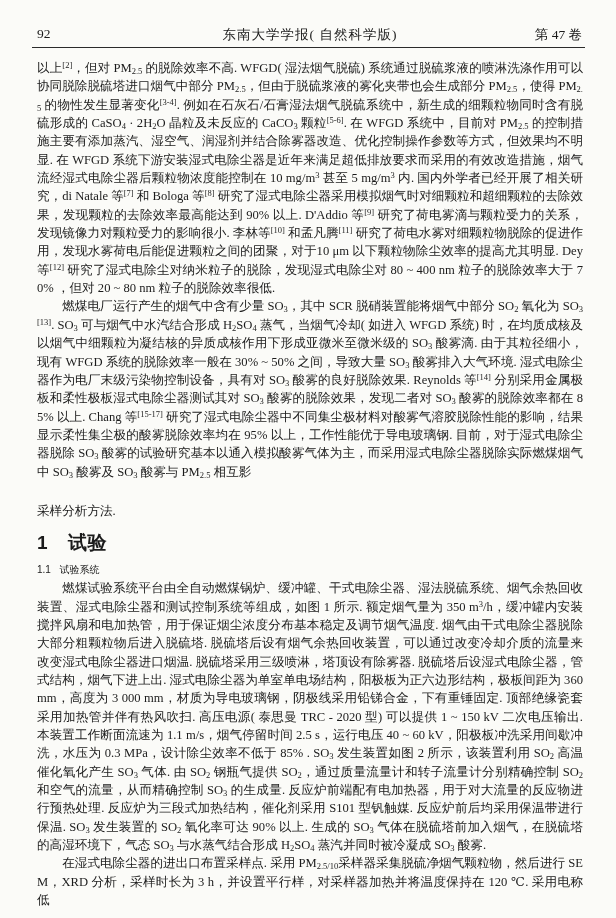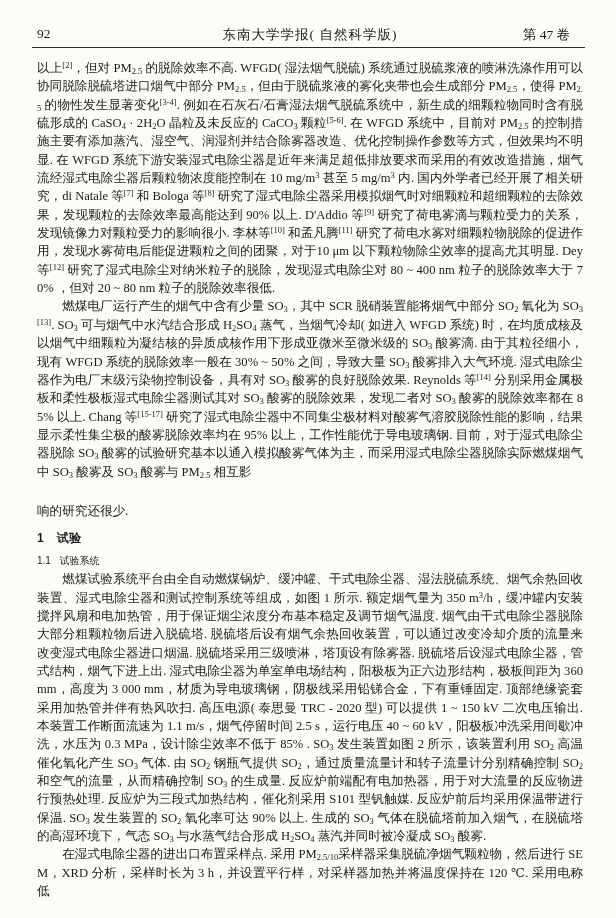--- a/index.html
+++ b/index.html
@@ -13,21 +13,21 @@
     overflow:hidden;
     box-sizing:border-box;
     padding-left:11px;
   }
   .header{
     position:absolute;top:26px;left:37px;right:33px;height:18px;
     font-size:13.5px;
   }
   .header .pageno{position:absolute;left:0;top:0;}
   .header .jtitle{position:absolute;left:0;right:0;top:0;text-align:center;letter-spacing:1px;}
-  .header .volume{position:absolute;right:13px;top:0;}
+  .header .volume{position:absolute;right:1px;top:0;}
   .rule{
     position:absolute;top:47px;left:32px;right:31px;height:0;
     border-top:1.6px solid #2b2b2b;
   }
   .columns{
     position:absolute;top:59px;left:37px;right:33px;bottom:34px;
     display:flex;gap:21px;flex-direction:column;
   }
   .col{flex:1 1 0;min-width:0;}
   p.para{
@@ -35,21 +35,21 @@
     font-size:12.6px;
     line-height:18.35px;
     text-align:justify;
     word-break:break-all;
   }
   p.para.indent{text-indent:2em;}
   sup,sub{font-size:8.5px;line-height:0;}
   sup{vertical-align:0.45em;}
   sub{vertical-align:-0.25em;}
   .h1{
-    font-size:12px;font-weight:700;
+    font-size:19px;font-weight:700;
     margin:10px 0 7px 0;
     font-family:"Liberation Sans","DejaVu Sans",sans-serif;
     letter-spacing:0.5px;
   }
   .h1 .hnum{margin-right:1.05em;}
   .h2{
     font-size:10px;font-weight:400;
     margin:2px 0 2px 0;
     font-family:"Liberation Sans","DejaVu Sans",sans-serif;
   }
@@ -71,21 +71,21 @@
   </div>
 
   <div class="rule"></div>
 
   <div class="columns">
     <div class="col">
         <p class="para">以上<sup>[2]</sup>，但对 PM<sub>2.5</sub> 的脱除效率不高. WFGD( 湿法烟气脱硫) 系统通过脱硫浆液的喷淋洗涤作用可以协同脱除脱硫塔进口烟气中部分 PM<sub>2.5</sub>，但由于脱硫浆液的雾化夹带也会生成部分 PM<sub>2.5</sub>，使得 PM<sub>2.5</sub> 的物性发生显著变化<sup>[3-4]</sup>. 例如在石灰石/石膏湿法烟气脱硫系统中，新生成的细颗粒物同时含有脱硫形成的 CaSO<sub>4</sub> · 2H<sub>2</sub>O 晶粒及未反应的 CaCO<sub>3</sub> 颗粒<sup>[5-6]</sup>. 在 WFGD 系统中，目前对 PM<sub>2.5</sub> 的控制措施主要有添加蒸汽、湿空气、润湿剂并结合除雾器改造、优化控制操作参数等方式，但效果均不明显. 在 WFGD 系统下游安装湿式电除尘器是近年来满足超低排放要求而采用的有效改造措施，烟气流经湿式电除尘器后颗粒物浓度能控制在 10 mg/m<sup>3</sup> 甚至 5 mg/m<sup>3</sup> 内. 国内外学者已经开展了相关研究，di Natale 等<sup>[7]</sup> 和 Bologa 等<sup>[8]</sup> 研究了湿式电除尘器采用模拟烟气时对细颗粒和超细颗粒的去除效果，发现颗粒的去除效率最高能达到 90% 以上. D'Addio 等<sup>[9]</sup> 研究了荷电雾滴与颗粒受力的关系，发现镜像力对颗粒受力的影响很小. 李林等<sup>[10]</sup> 和孟凡腾<sup>[11]</sup> 研究了荷电水雾对细颗粒物脱除的促进作用，发现水雾荷电后能促进颗粒之间的团聚，对于10 μm 以下颗粒物除尘效率的提高尤其明显. Dey 等<sup>[12]</sup> 研究了湿式电除尘对纳米粒子的脱除，发现湿式电除尘对 80 ~ 400 nm 粒子的脱除效率大于 70% ，但对 20 ~ 80 nm 粒子的脱除效率很低.</p>
         <p class="para indent">燃煤电厂运行产生的烟气中含有少量 SO<sub>3</sub>，其中 SCR 脱硝装置能将烟气中部分 SO<sub>2</sub> 氧化为 SO<sub>3</sub><sup>[13]</sup>. SO<sub>3</sub> 可与烟气中水汽结合形成 H<sub>2</sub>SO<sub>4</sub> 蒸气，当烟气冷却( 如进入 WFGD 系统) 时，在均质成核及以烟气中细颗粒为凝结核的异质成核作用下形成亚微米至微米级的 SO<sub>3</sub> 酸雾滴. 由于其粒径细小，现有 WFGD 系统的脱除效率一般在 30% ~ 50% 之间，导致大量 SO<sub>3</sub> 酸雾排入大气环境. 湿式电除尘器作为电厂末级污染物控制设备，具有对 SO<sub>3</sub> 酸雾的良好脱除效果. Reynolds 等<sup>[14]</sup> 分别采用金属极板和柔性极板湿式电除尘器测试其对 SO<sub>3</sub> 酸雾的脱除效果，发现二者对 SO<sub>3</sub> 酸雾的脱除效率都在 85% 以上. Chang 等<sup>[15-17]</sup> 研究了湿式电除尘器中不同集尘极材料对酸雾气溶胶脱除性能的影响，结果显示柔性集尘极的酸雾脱除效率均在 95% 以上，工作性能优于导电玻璃钢. 目前，对于湿式电除尘器脱除 SO<sub>3</sub> 酸雾的试验研究基本以通入模拟酸雾气体为主，而采用湿式电除尘器脱除实际燃煤烟气中 SO<sub>3</sub> 酸雾及 SO<sub>3</sub> 酸雾与 PM<sub>2.5</sub> 相互影</p>
       </div>
     <div class="col">
-        <p class="para">响的研究还很少.</p>
+        <p class="para">采样分析方法.</p>
         <div class="h1"><span class="hnum">1</span><span>试验</span></div>
         <div class="h2"><span class="hnum">1.1</span><span>试验系统</span></div>
         <p class="para indent">燃煤试验系统平台由全自动燃煤锅炉、缓冲罐、干式电除尘器、湿法脱硫系统、烟气余热回收装置、湿式电除尘器和测试控制系统等组成，如图 1 所示. 额定烟气量为 350 m<sup>3</sup>/h，缓冲罐内安装搅拌风扇和电加热管，用于保证烟尘浓度分布基本稳定及调节烟气温度. 烟气由干式电除尘器脱除大部分粗颗粒物后进入脱硫塔. 脱硫塔后设有烟气余热回收装置，可以通过改变冷却介质的流量来改变湿式电除尘器进口烟温. 脱硫塔采用三级喷淋，塔顶设有除雾器. 脱硫塔后设湿式电除尘器，管式结构，烟气下进上出. 湿式电除尘器为单室单电场结构，阳极板为正六边形结构，极板间距为 360 mm，高度为 3 000 mm，材质为导电玻璃钢，阴极线采用铅锑合金，下有重锤固定. 顶部绝缘瓷套采用加热管并伴有热风吹扫. 高压电源( 泰思曼 TRC - 2020 型) 可以提供 1 ~ 150 kV 二次电压输出. 本装置工作断面流速为 1.1 m/s，烟气停留时间 2.5 s，运行电压 40 ~ 60 kV，阳极板冲洗采用间歇冲洗，水压为 0.3 MPa，设计除尘效率不低于 85% . SO<sub>3</sub> 发生装置如图 2 所示，该装置利用 SO<sub>2</sub> 高温催化氧化产生 SO<sub>3</sub> 气体. 由 SO<sub>2</sub> 钢瓶气提供 SO<sub>2</sub>，通过质量流量计和转子流量计分别精确控制 SO<sub>2</sub> 和空气的流量，从而精确控制 SO<sub>3</sub> 的生成量. 反应炉前端配有电加热器，用于对大流量的反应物进行预热处理. 反应炉为三段式加热结构，催化剂采用 S101 型钒触媒. 反应炉前后均采用保温带进行保温. SO<sub>3</sub> 发生装置的 SO<sub>2</sub> 氧化率可达 90% 以上. 生成的 SO<sub>3</sub> 气体在脱硫塔前加入烟气，在脱硫塔的高湿环境下，气态 SO<sub>3</sub> 与水蒸气结合形成 H<sub>2</sub>SO<sub>4</sub> 蒸汽并同时被冷凝成 SO<sub>3</sub> 酸雾.</p>
         <p class="para indent">在湿式电除尘器的进出口布置采样点. 采用 PM<sub>2.5/10</sub>采样器采集脱硫净烟气颗粒物，然后进行 SEM，XRD 分析，采样时长为 3 h，并设置平行样，对采样器加热并将温度保持在 120 ℃. 采用电称低</p>
       </div>
   </div>
 
 
 </div>
 

